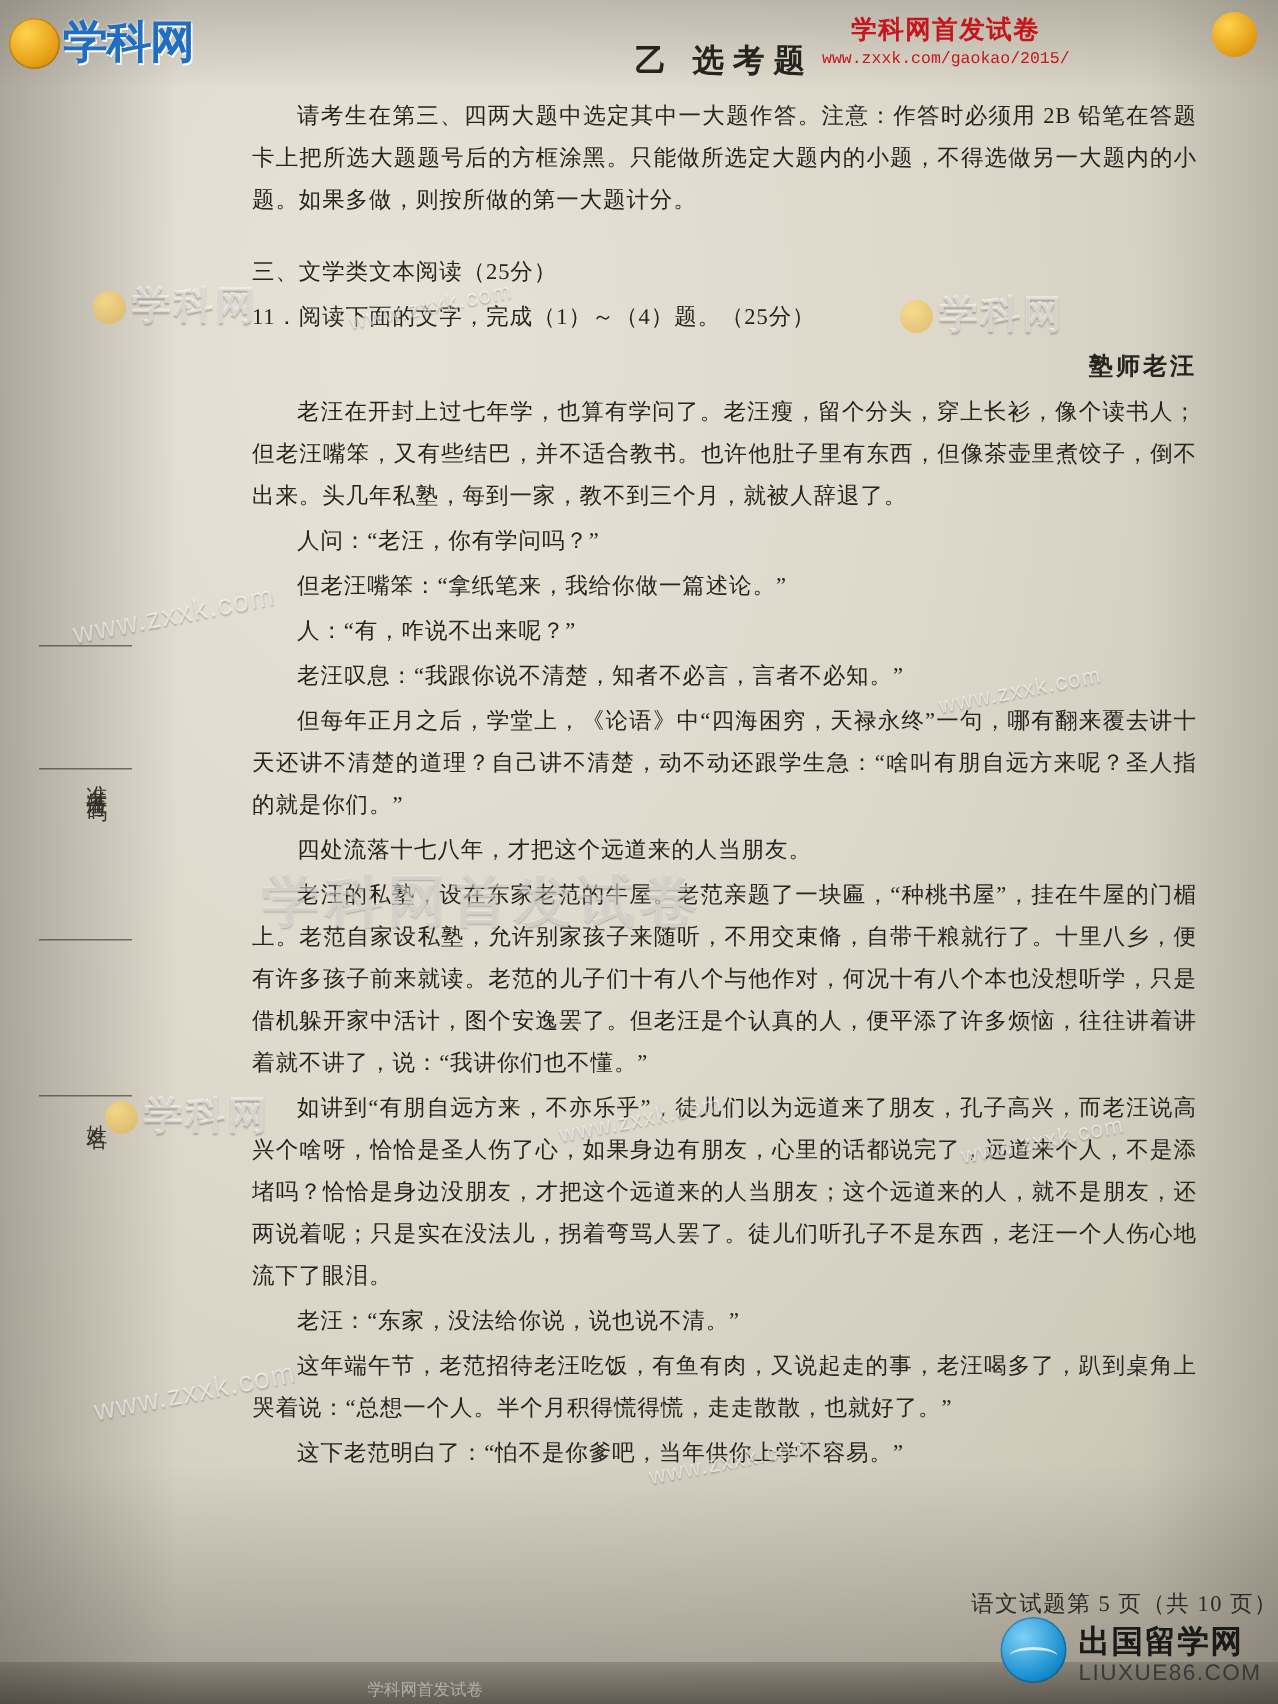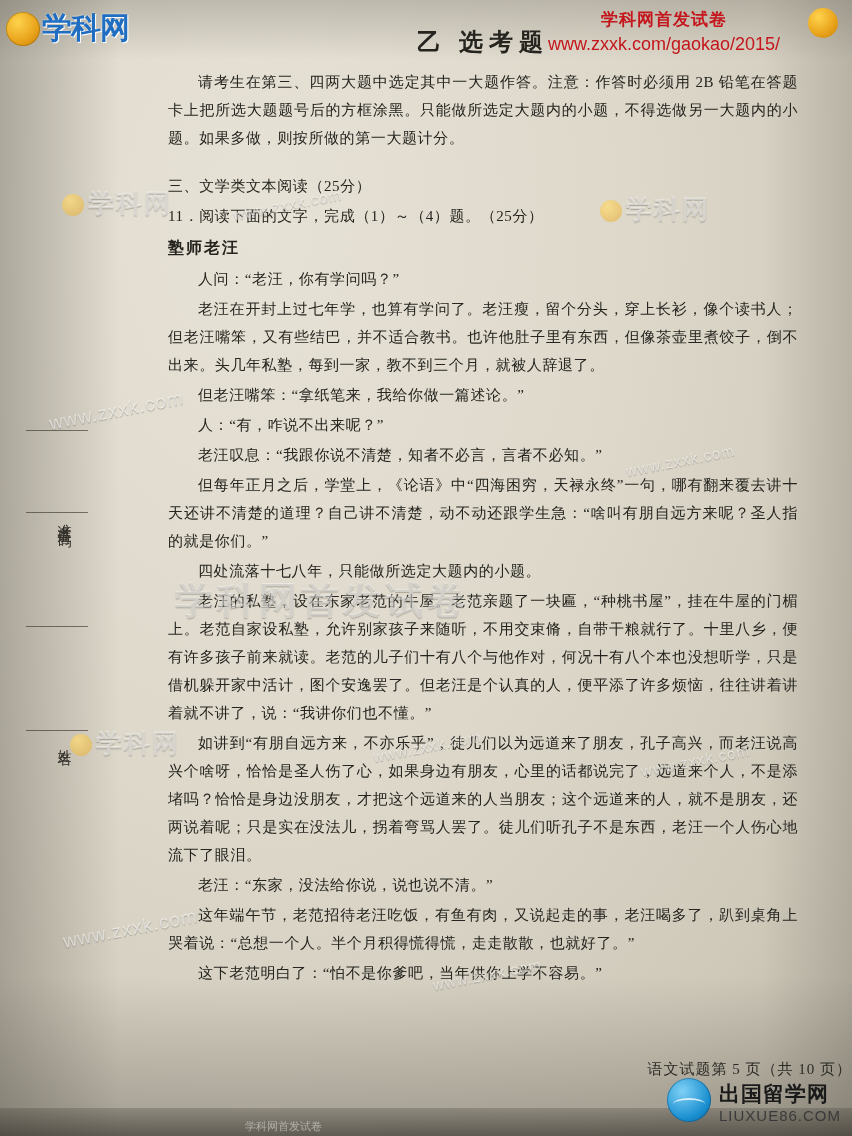--- a/index.html
+++ b/index.html
@@ -63,22 +63,22 @@
     background:radial-gradient(circle at 35% 30%, #ffd34d, #e8a21a 60%, #c97f06);
   }
   .hdr-center{
     position:absolute;left:548px;top:8px;text-align:center;
   }
   .hdr-center .t1{
     font-family:"Liberation Sans","DejaVu Sans",sans-serif;
     font-size:17px;font-weight:bold;color:#c4161c;letter-spacing:1px;
   }
   .hdr-center .t2{
-    font-family:Liberation Sans, sans-serif;
-    font-size:18px;color:#c4161c;margin-top:3px;letter-spacing:0px;
+    font-family:Liberation Mono, monospace;
+    font-size:11px;color:#c4161c;margin-top:3px;letter-spacing:0px;
   }
 
   
   .side-rules{
     position:absolute;left:26px;top:430px;width:70px;height:420px;
   }
   .side-rules .rule{
     position:absolute;left:0;width:62px;height:0;
     border-top:1px solid rgba(60,55,45,.65);
   }
@@ -88,31 +88,31 @@
     font-size:14px;color:#33302a;letter-spacing:3px;
     font-family:"Liberation Sans","DejaVu Sans",sans-serif;
   }
 
   
   .doc{
     position:absolute;left:168px;top:22px;width:630px;
     color:#25241f;
   }
   .title{
-    text-align:center;font-size:24px;font-weight:bold;letter-spacing:6px;
+    text-align:center;font-size:21px;font-weight:bold;letter-spacing:6px;
     margin:4px 0 10px 0;
   }
   .p{
     font-size:15px;line-height:28px;text-align:justify;
     text-indent:2em;margin:0 0 2px 0;
     letter-spacing:.6px;
   }
   .p.noind{text-indent:0;}
   .subtitle{
-    text-align:left;font-size:16px;font-weight:bold;letter-spacing:2px;
+    text-align:right;font-size:16px;font-weight:bold;letter-spacing:2px;
     margin:8px 0 6px 0;
   }
   .footer{
     position:absolute;left:0;right:0;top:1060px;text-align:right;
     font-size:15px;color:#2b2a25;letter-spacing:1px;
   }
 
   
   .wm{
     position:absolute;
@@ -199,27 +199,27 @@
   <div class="v-label" style="left:56px;top:512px;">准考证号码</div>
   <div class="v-label" style="left:56px;top:738px;">姓名</div>
 
   <div class="doc">
     <div class="title">乙  选考题</div>
     <div class="p">请考生在第三、四两大题中选定其中一大题作答。注意：作答时必须用 2B 铅笔在答题卡上把所选大题题号后的方框涂黑。只能做所选定大题内的小题，不得选做另一大题内的小题。如果多做，则按所做的第一大题计分。</div>
     <div class="p noind" style="margin-top:20px;">三、文学类文本阅读（25分）</div>
     <div class="p noind">11．阅读下面的文字，完成（1）～（4）题。（25分）</div>
     <div class="subtitle">塾师老汪</div>
 
+    <div class="p">老汪在开封上过七年学，也算有学问了。老汪瘦，留个分头，穿上长衫，像个读书人；但老汪嘴笨，又有些结巴，并不适合教书。也许他肚子里有东西，但像茶壶里煮饺子，倒不出来。头几年私塾，每到一家，教不到三个月，就被人辞退了。</div>
     <div class="p">人问：“老汪，你有学问吗？”</div>
-    <div class="p">老汪在开封上过七年学，也算有学问了。老汪瘦，留个分头，穿上长衫，像个读书人；但老汪嘴笨，又有些结巴，并不适合教书。也许他肚子里有东西，但像茶壶里煮饺子，倒不出来。头几年私塾，每到一家，教不到三个月，就被人辞退了。</div>
     <div class="p">但老汪嘴笨：“拿纸笔来，我给你做一篇述论。”</div>
     <div class="p">人：“有，咋说不出来呢？”</div>
     <div class="p">老汪叹息：“我跟你说不清楚，知者不必言，言者不必知。”</div>
     <div class="p">但每年正月之后，学堂上，《论语》中“四海困穷，天禄永终”一句，哪有翻来覆去讲十天还讲不清楚的道理？自己讲不清楚，动不动还跟学生急：“啥叫有朋自远方来呢？圣人指的就是你们。”</div>
-    <div class="p">四处流落十七八年，只能做所选定大题内的小题。</div>
+    <div class="p">四处流落十七八年，才把这个远道来的人当朋友。</div>
     <div class="p">老汪的私塾，设在东家老范的牛屋。老范亲题了一块匾，“种桃书屋”，挂在牛屋的门楣上。老范自家设私塾，允许别家孩子来随听，不用交束脩，自带干粮就行了。十里八乡，便有许多孩子前来就读。老范的儿子们十有八个与他作对，何况十有八个本也没想听学，只是借机躲开家中活计，图个安逸罢了。但老汪是个认真的人，便平添了许多烦恼，往往讲着讲着就不讲了，说：“我讲你们也不懂。”</div>
     <div class="p">如讲到“有朋自远方来，不亦乐乎”，徒儿们以为远道来了朋友，孔子高兴，而老汪说高兴个啥呀，恰恰是圣人伤了心，如果身边有朋友，心里的话都说完了，远道来个人，不是添堵吗？恰恰是身边没朋友，才把这个远道来的人当朋友；这个远道来的人，就不是朋友，还两说着呢；只是实在没法儿，拐着弯骂人罢了。徒儿们听孔子不是东西，老汪一个人伤心地流下了眼泪。</div>
     <div class="p">老汪：“东家，没法给你说，说也说不清。”</div>
     <div class="p">这年端午节，老范招待老汪吃饭，有鱼有肉，又说起走的事，老汪喝多了，趴到桌角上哭着说：“总想一个人。半个月积得慌得慌，走走散散，也就好了。”</div>
     <div class="p">这下老范明白了：“怕不是你爹吧，当年供你上学不容易。”</div>
   </div>
 
   <div class="footer">语文试题第 5 页（共 10 页）</div>
 
   <div class="wm url" style="left:48px;top:400px;">www.zxxk.com</div>

